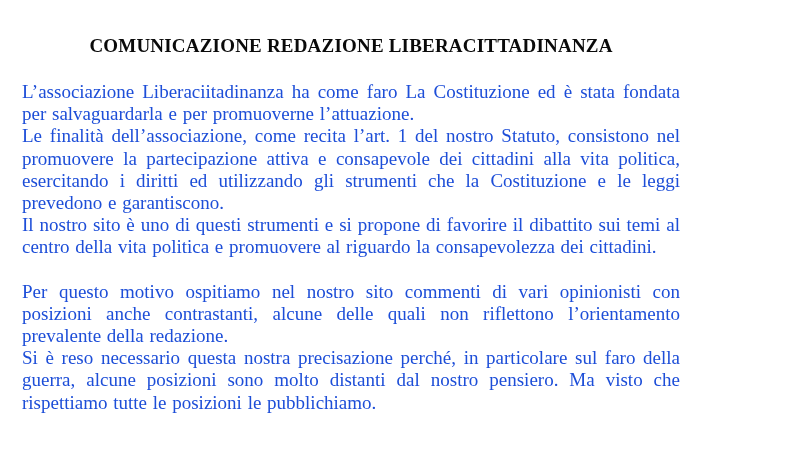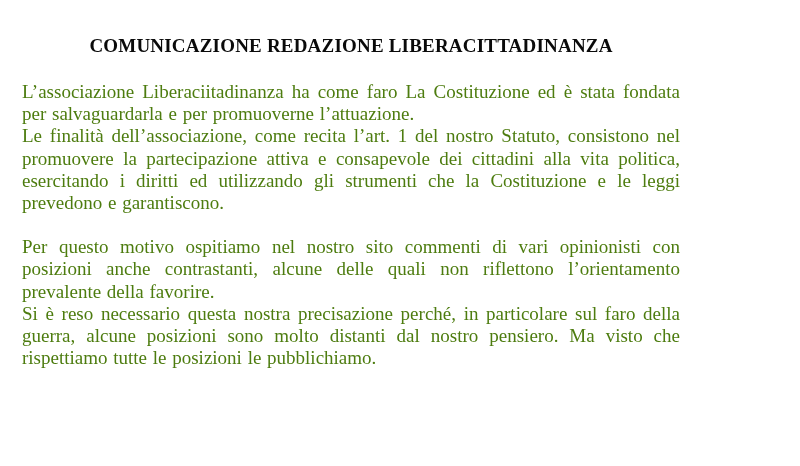--- a/index.html
+++ b/index.html
@@ -30,37 +30,38 @@
       font-weight: 700;
       text-align: center;
       letter-spacing: 0.2px;
       color: #0a0a0a;
     }
     .para {
       margin: 0;
       font-size: 19px;
       line-height: 22.2px;
       text-align: justify;
-      color: #4d7c0f;
+      color: #1d4ed8;
       word-spacing: 1px;
     }
     .para.gap {
       margin-top: 22px;
     }
   </style>
 </head>
 <body>
 
 <div class="page">
 
   <h1 class="doc-title">COMUNICAZIONE REDAZIONE LIBERACITTADINANZA</h1>
 
   <p class="para">L’associazione Liberaciitadinanza ha come faro La Costituzione ed è stata fondata per salvaguardarla e per promuoverne l’attuazione.</p>
 
   <p class="para">Le finalità dell’associazione, come recita l’art. 1 del nostro Statuto, consistono nel promuovere la partecipazione attiva e consapevole dei cittadini alla vita politica, esercitando i diritti ed utilizzando gli strumenti che la Costituzione e le leggi prevedono e garantiscono.</p>
 
+  <p class="para">Il nostro sito è uno di questi strumenti e si propone di favorire il dibattito sui temi al centro della  vita politica e promuovere al riguardo la consapevolezza dei cittadini.</p>
 
-  <p class="para gap">Per questo motivo ospitiamo nel nostro sito commenti di vari opinionisti con posizioni anche contrastanti, alcune delle quali  non riflettono l’orientamento prevalente della favorire.</p>
+  <p class="para gap">Per questo motivo ospitiamo nel nostro sito commenti di vari opinionisti con posizioni anche contrastanti, alcune delle quali  non riflettono l’orientamento prevalente della redazione.</p>
 
   <p class="para">Si è reso necessario questa nostra precisazione perché, in particolare sul faro della guerra, alcune posizioni sono  molto distanti dal nostro pensiero. Ma visto che rispettiamo tutte le posizioni le pubblichiamo.</p>
 
 
 </div>
 
 </body></html>

